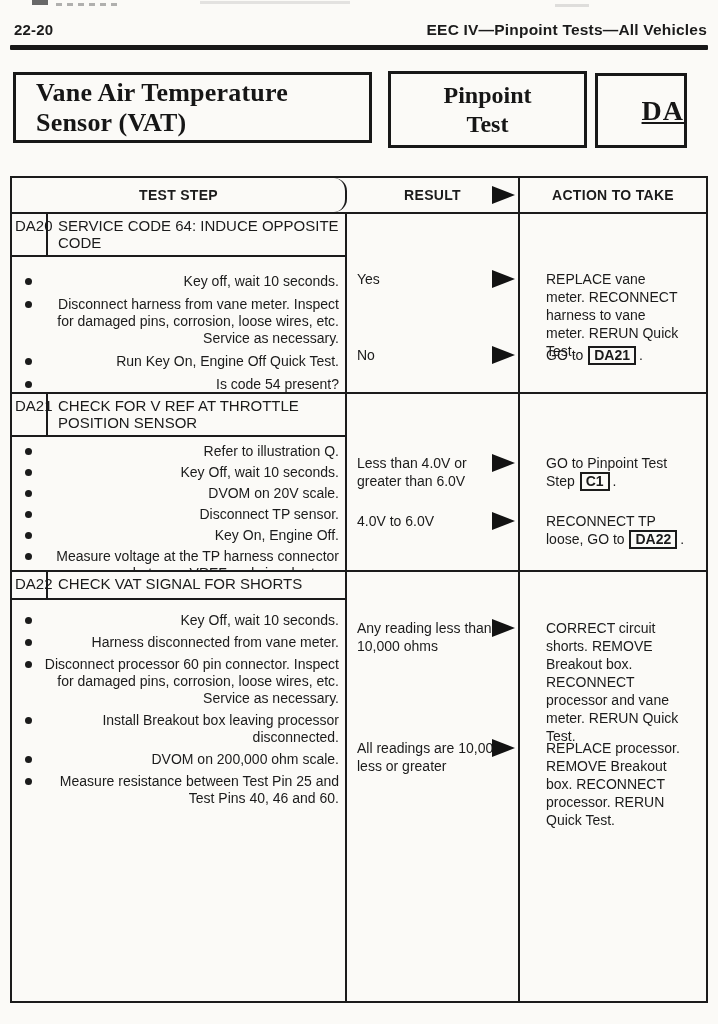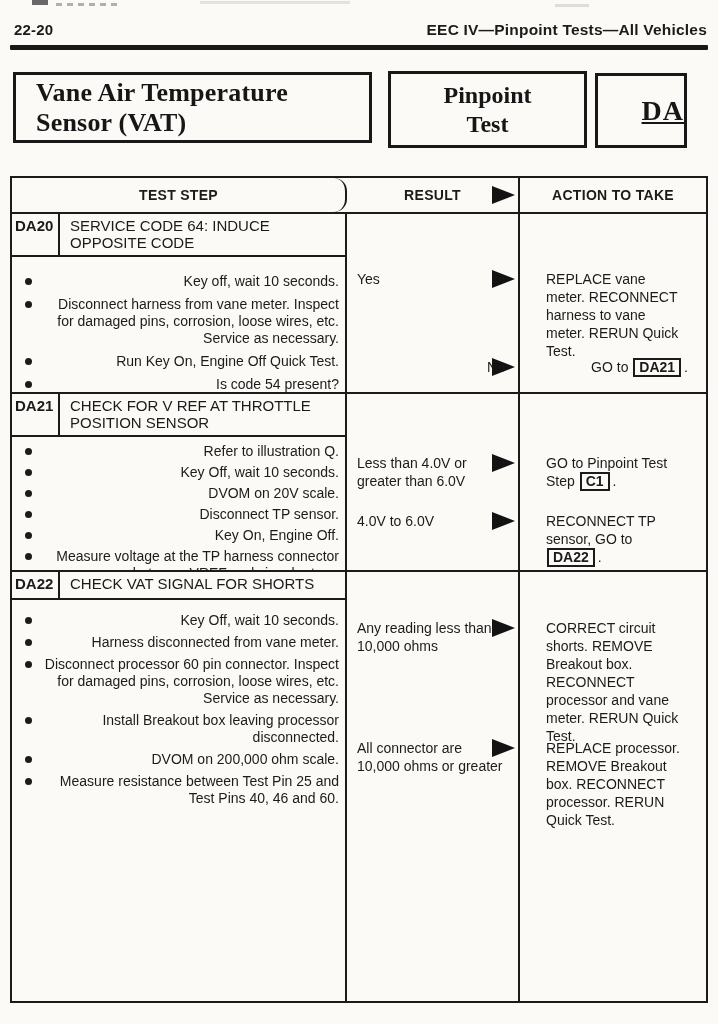--- a/index.html
+++ b/index.html
@@ -51,22 +51,22 @@
   .sec-da20{height:178px;}
   .sec-da21{height:178px;border-top:2px solid #1b1b1b;}
   .sec-da22{flex:1;border-top:2px solid #1b1b1b;}
   .cell{box-sizing:border-box;position:relative;overflow:hidden;}
   .cell.c1{width:335px;border-right:2px solid #1b1b1b;}
   .cell.c2{width:173px;border-right:2px solid #1b1b1b;}
   .cell.c3{flex:1;}
 
   
   .stephead{display:flex;border-bottom:2px solid #1b1b1b;box-sizing:border-box;}
-  .steplabel{width:48px;flex:none;border-right:2px solid #1b1b1b;box-sizing:border-box;
-        font-weight:bold;font-size:15px;padding:3px 4px 2px 3px;}
+  .steplabel{width:36px;flex:none;border-right:2px solid #1b1b1b;box-sizing:border-box;
+        font-weight:normal;font-size:15px;padding:3px 4px 2px 3px;}
   .steptitle{flex:1;font-size:15px;line-height:17px;padding:3px 6px 4px 10px;}
   .sec-da20 .stephead{min-height:36px;}
   .sec-da21 .stephead{min-height:40px;}
   .sec-da22 .stephead{min-height:28px;}
 
   
   .bullets{padding:14px 6px 0 13px;text-align:right;}
   .sec-da20 .bullets{padding-top:16px;}
   .sec-da21 .bullets{padding-top:6px;}
   .sec-da22 .bullets{padding-top:12px;}
@@ -79,21 +79,21 @@
 
   
   .res{position:absolute;left:10px;width:148px;font-size:14px;line-height:18px;}
   .tri{position:absolute;right:3px;width:0;height:0;
        border-top:9px solid transparent;border-bottom:9px solid transparent;border-left:23px solid #131313;}
   .thead .tri{top:50%;margin-top:-9px;}
   .act{position:absolute;left:26px;width:142px;font-size:14px;line-height:18px;}
   .refbox{display:inline-block;border:2px solid #1b1b1b;font-weight:bold;padding:0 4px;line-height:15px;margin:0 3px 0 1px;}
 
   
-  .da20-r1{top:56px;} .da20-r2{top:144px;text-align:right;}
+  .da20-r1{top:56px;} .da20-r2{top:132px;}
   .da21-r1{top:60px;} .da21-r2{top:118px;}
   .da22-r1{top:47px;} .da22-r2{top:167px;}
 </style>
 </head>
 <body>
 
 <div class="page">
 
   <div class="art a1"></div>
   <div class="art a2"></div>
@@ -196,21 +196,21 @@
         </div>
       </div>
       <div class="cell c2">
         <div class="res da21-r1">Less than 4.0V or greater than 6.0V</div>
         <span class="tri da21-r1"></span>
         <div class="res da21-r2">4.0V to 6.0V</div>
         <span class="tri da21-r2"></span>
       </div>
       <div class="cell c3">
         <div class="act da21-r1"><span>GO to Pinpoint Test Step </span><span class="refbox">C1</span><span>.</span></div>
-        <div class="act da21-r2"><span>RECONNECT TP sensor, GO to </span><span class="refbox">DA22</span><span>.</span></div>
+        <div class="act da21-r2"><span>RECONNECT TP loose, GO to </span><span class="refbox">DA22</span><span>.</span></div>
       </div>
     </div>
 
     <div class="section sec-da22">
       <div class="cell c1">
         <div class="stephead">
           <div class="steplabel">DA22</div>
           <div class="steptitle">CHECK VAT SIGNAL FOR SHORTS</div>
         </div>
         <div class="bullets">
@@ -236,21 +236,21 @@
             </div>
           <div class="bullet">
               <span class="dot"></span>
               <span class="btext">Measure resistance between Test Pin 25 and Test Pins 40, 46 and 60.</span>
             </div>
         </div>
       </div>
       <div class="cell c2">
         <div class="res da22-r1">Any reading less than 10,000 ohms</div>
         <span class="tri da22-r1"></span>
-        <div class="res da22-r2">All connector are 10,000 ohms or greater</div>
+        <div class="res da22-r2">All readings are 10,000 less or greater</div>
         <span class="tri da22-r2"></span>
       </div>
       <div class="cell c3">
         <div class="act da22-r1"><span>CORRECT circuit shorts. REMOVE Breakout box. RECONNECT processor and vane meter. RERUN Quick Test.</span></div>
         <div class="act da22-r2"><span>REPLACE processor. REMOVE Breakout box. RECONNECT processor. RERUN Quick Test.</span></div>
       </div>
     </div>
 
   </div>
 </div>

